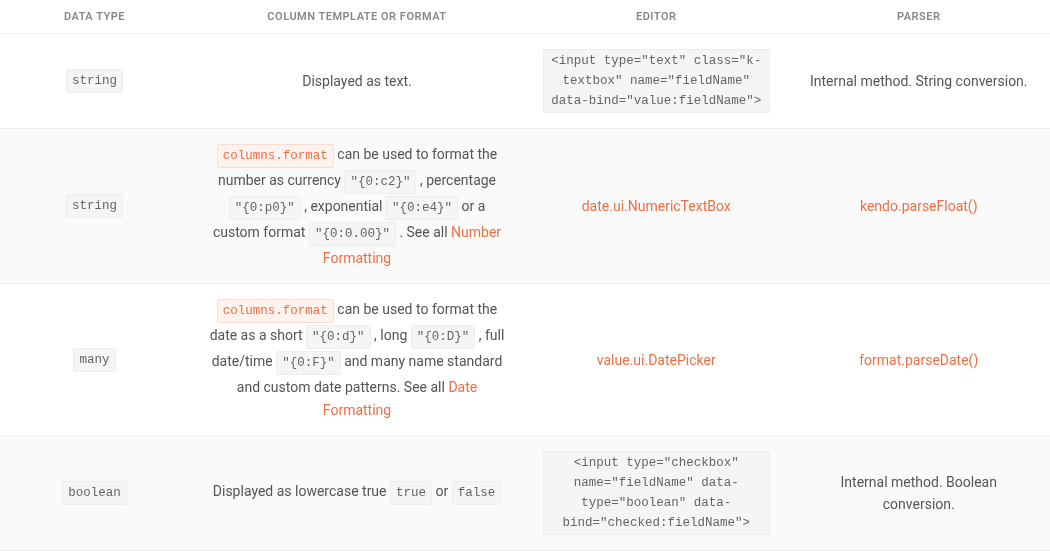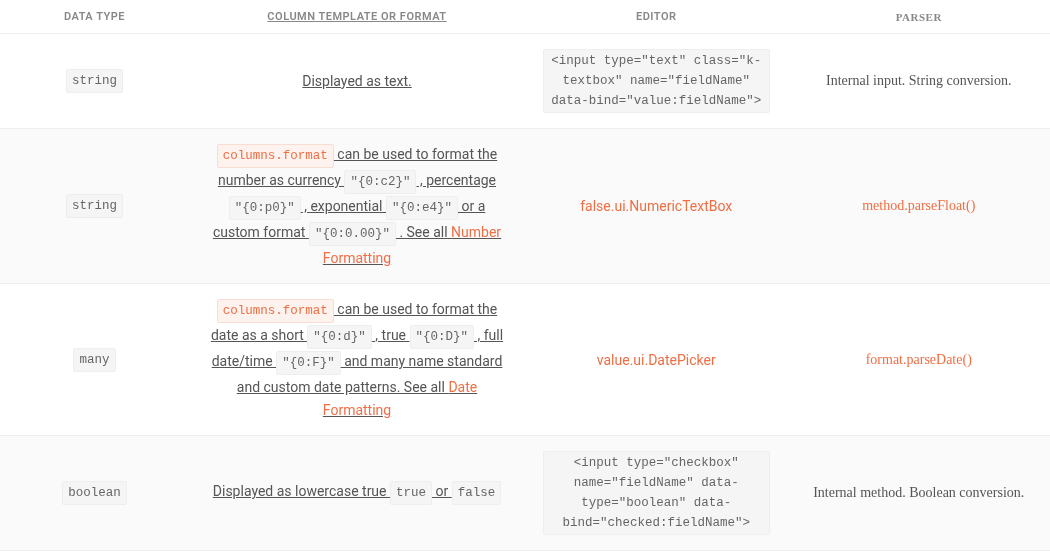--- a/index.html
+++ b/index.html
@@ -51,59 +51,59 @@
     }
     .link {
       color: #ee6f44;
     }
     .link.code {
       background: #fdf2ee;
       border-color: #f9ddd3;
       color: #ee6f44;
     }
     .col-datatype { width: 18%; margin-left: 8px; }
-    .col-template { width: 32%; text-decoration: underline; }
+    .col-template { width: 32%; }
     .col-editor   { width: 25%; }
-    .col-parser   { width: 25%; font-family: Liberation Serif, serif; }
+    .col-parser   { width: 25%; }
     td.col-template, td.col-editor, td.col-parser { padding-left: 18px; padding-right: 18px; }
   </style>
 </head>
 <body>
 
 <table>
   <thead>
     <tr>
       <th class="col-datatype">DATA TYPE</th>
       <th class="col-template">COLUMN TEMPLATE OR FORMAT</th>
       <th class="col-editor">EDITOR</th>
       <th class="col-parser">PARSER</th>
     </tr>
   </thead>
   <tbody>
 
     <tr>
       <td class="col-datatype"><span class="code">string</span></td>
       <td class="col-template"><span>Displayed as text.</span></td>
       <td class="col-editor"><span class="code">&lt;input type="text" class="k-textbox" name="fieldName" data-bind="value:fieldName"&gt;</span></td>
-      <td class="col-parser"><span>Internal input. String conversion.</span></td>
+      <td class="col-parser"><span>Internal method. String conversion.</span></td>
     </tr>
 
     <tr>
       <td class="col-datatype"><span class="code">string</span></td>
       <td class="col-template">
         <span class="link code">columns.format</span><span> can be used to format the number as currency </span><span class="code">"{0:c2}"</span><span> , percentage </span><span class="code">"{0:p0}"</span><span> , exponential </span><span class="code">"{0:e4}"</span><span> or a custom format </span><span class="code">"{0:0.00}"</span><span> . See all </span><span class="link">Number Formatting</span>
       </td>
-      <td class="col-editor"><span class="link">false.ui.NumericTextBox</span></td>
-      <td class="col-parser"><span class="link">method.parseFloat()</span></td>
+      <td class="col-editor"><span class="link">date.ui.NumericTextBox</span></td>
+      <td class="col-parser"><span class="link">kendo.parseFloat()</span></td>
     </tr>
 
     <tr>
       <td class="col-datatype"><span class="code">many</span></td>
       <td class="col-template">
-        <span class="link code">columns.format</span><span> can be used to format the date as a short </span><span class="code">"{0:d}"</span><span> , true </span><span class="code">"{0:D}"</span><span> , full date/time </span><span class="code">"{0:F}"</span><span> and many name standard and custom date patterns. See all </span><span class="link">Date Formatting</span>
+        <span class="link code">columns.format</span><span> can be used to format the date as a short </span><span class="code">"{0:d}"</span><span> , long </span><span class="code">"{0:D}"</span><span> , full date/time </span><span class="code">"{0:F}"</span><span> and many name standard and custom date patterns. See all </span><span class="link">Date Formatting</span>
       </td>
       <td class="col-editor"><span class="link">value.ui.DatePicker</span></td>
       <td class="col-parser"><span class="link">format.parseDate()</span></td>
     </tr>
 
     <tr>
       <td class="col-datatype"><span class="code">boolean</span></td>
       <td class="col-template">
         <span>Displayed as lowercase true </span><span class="code">true</span><span> or </span><span class="code">false</span>
       </td>

